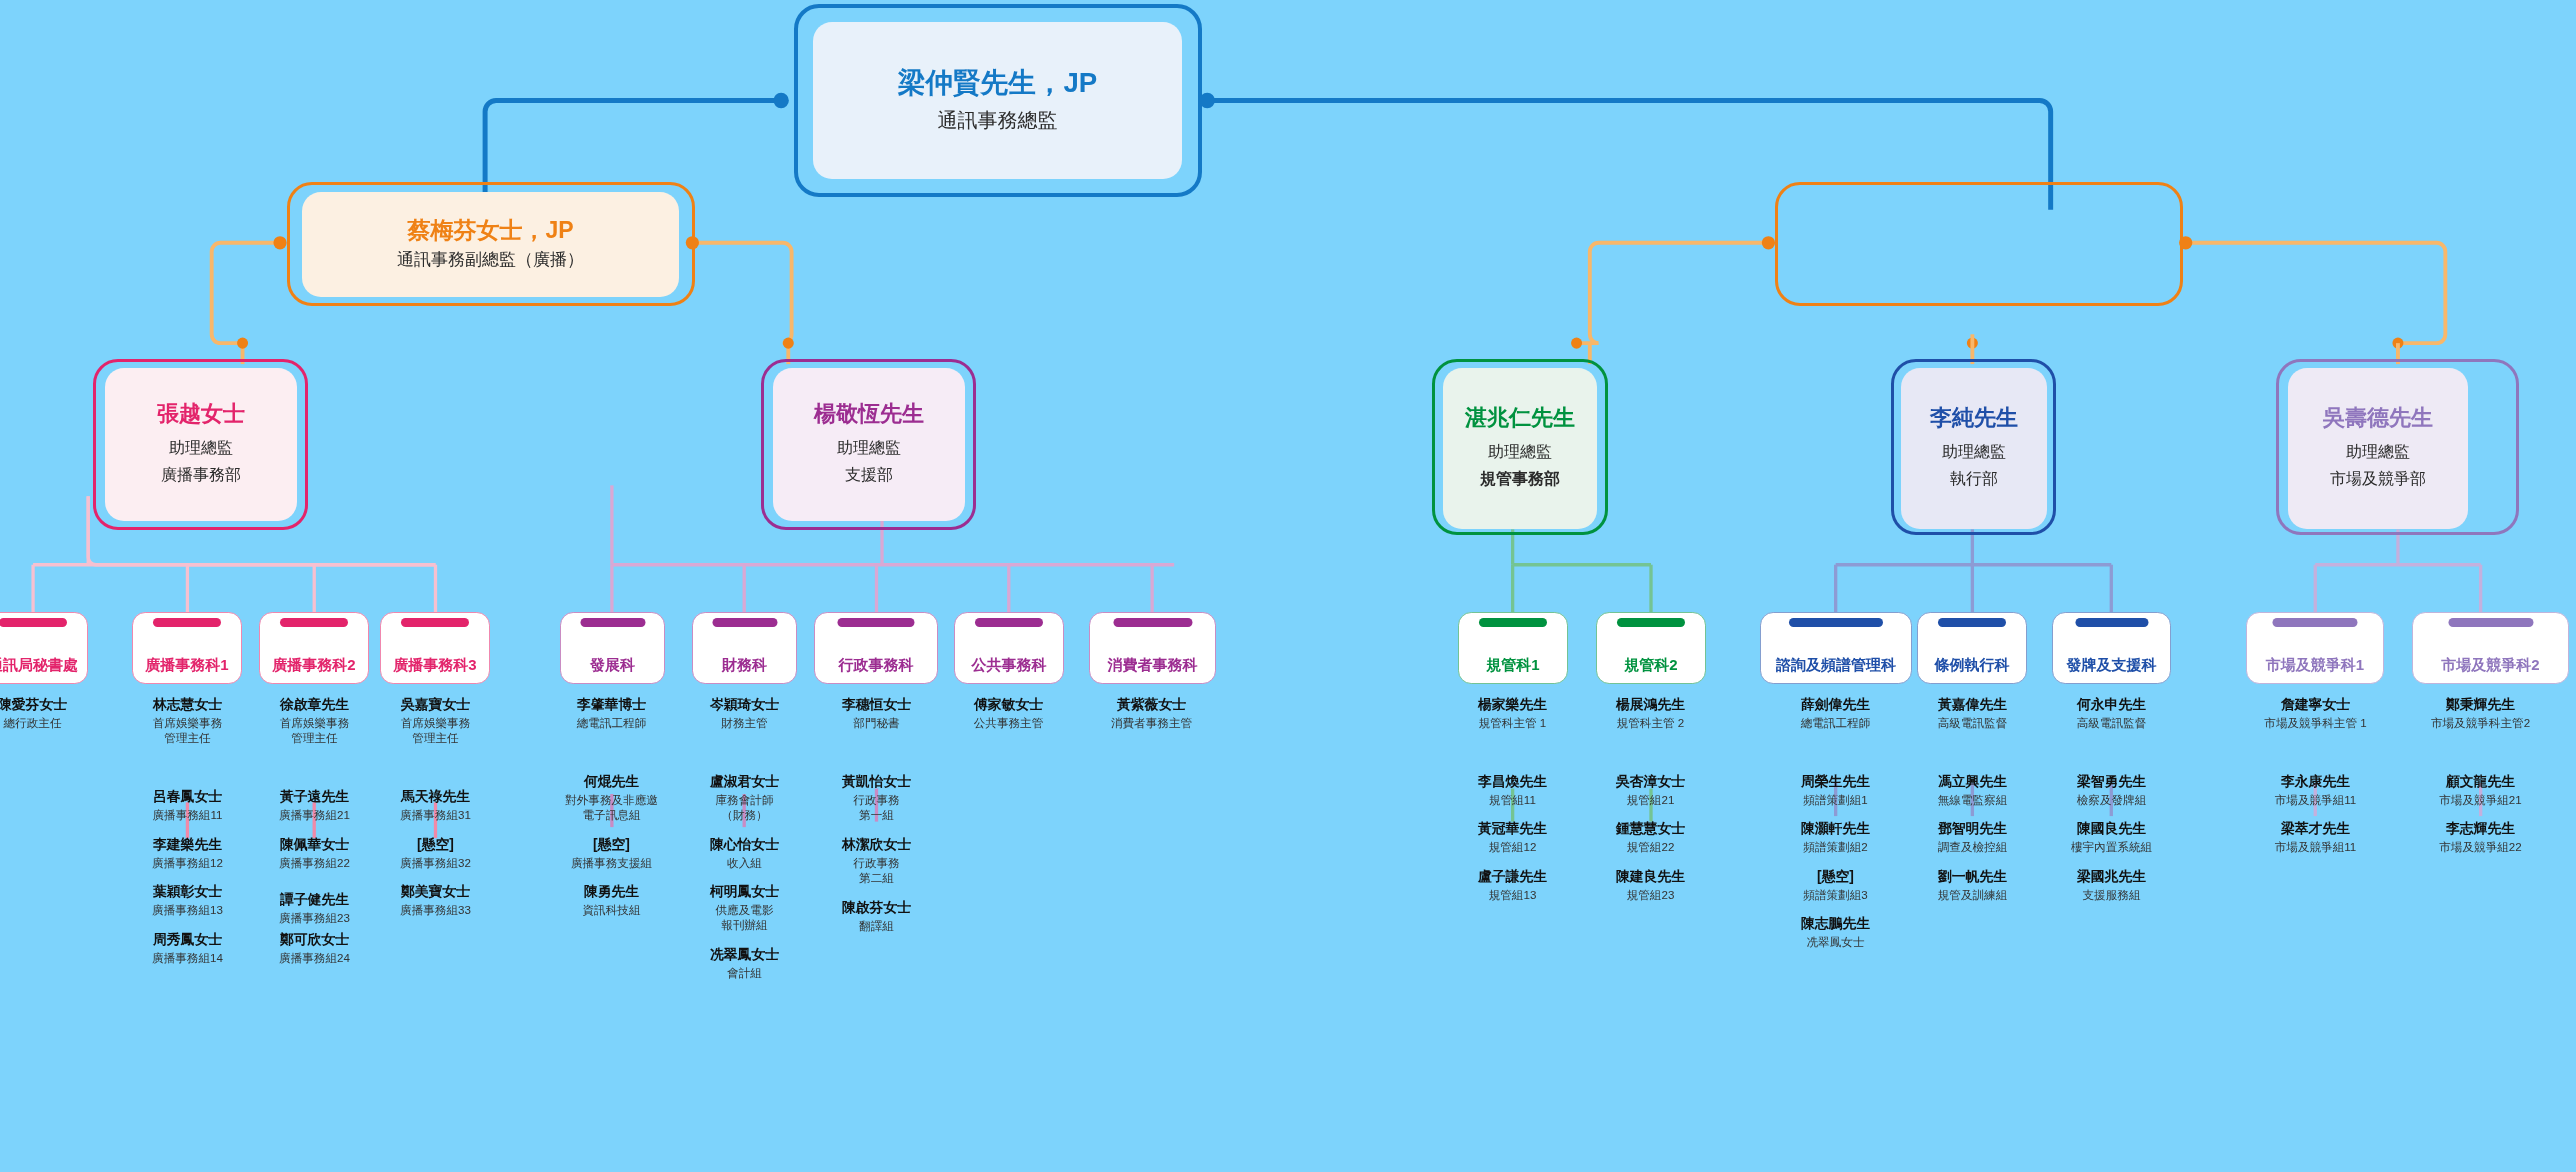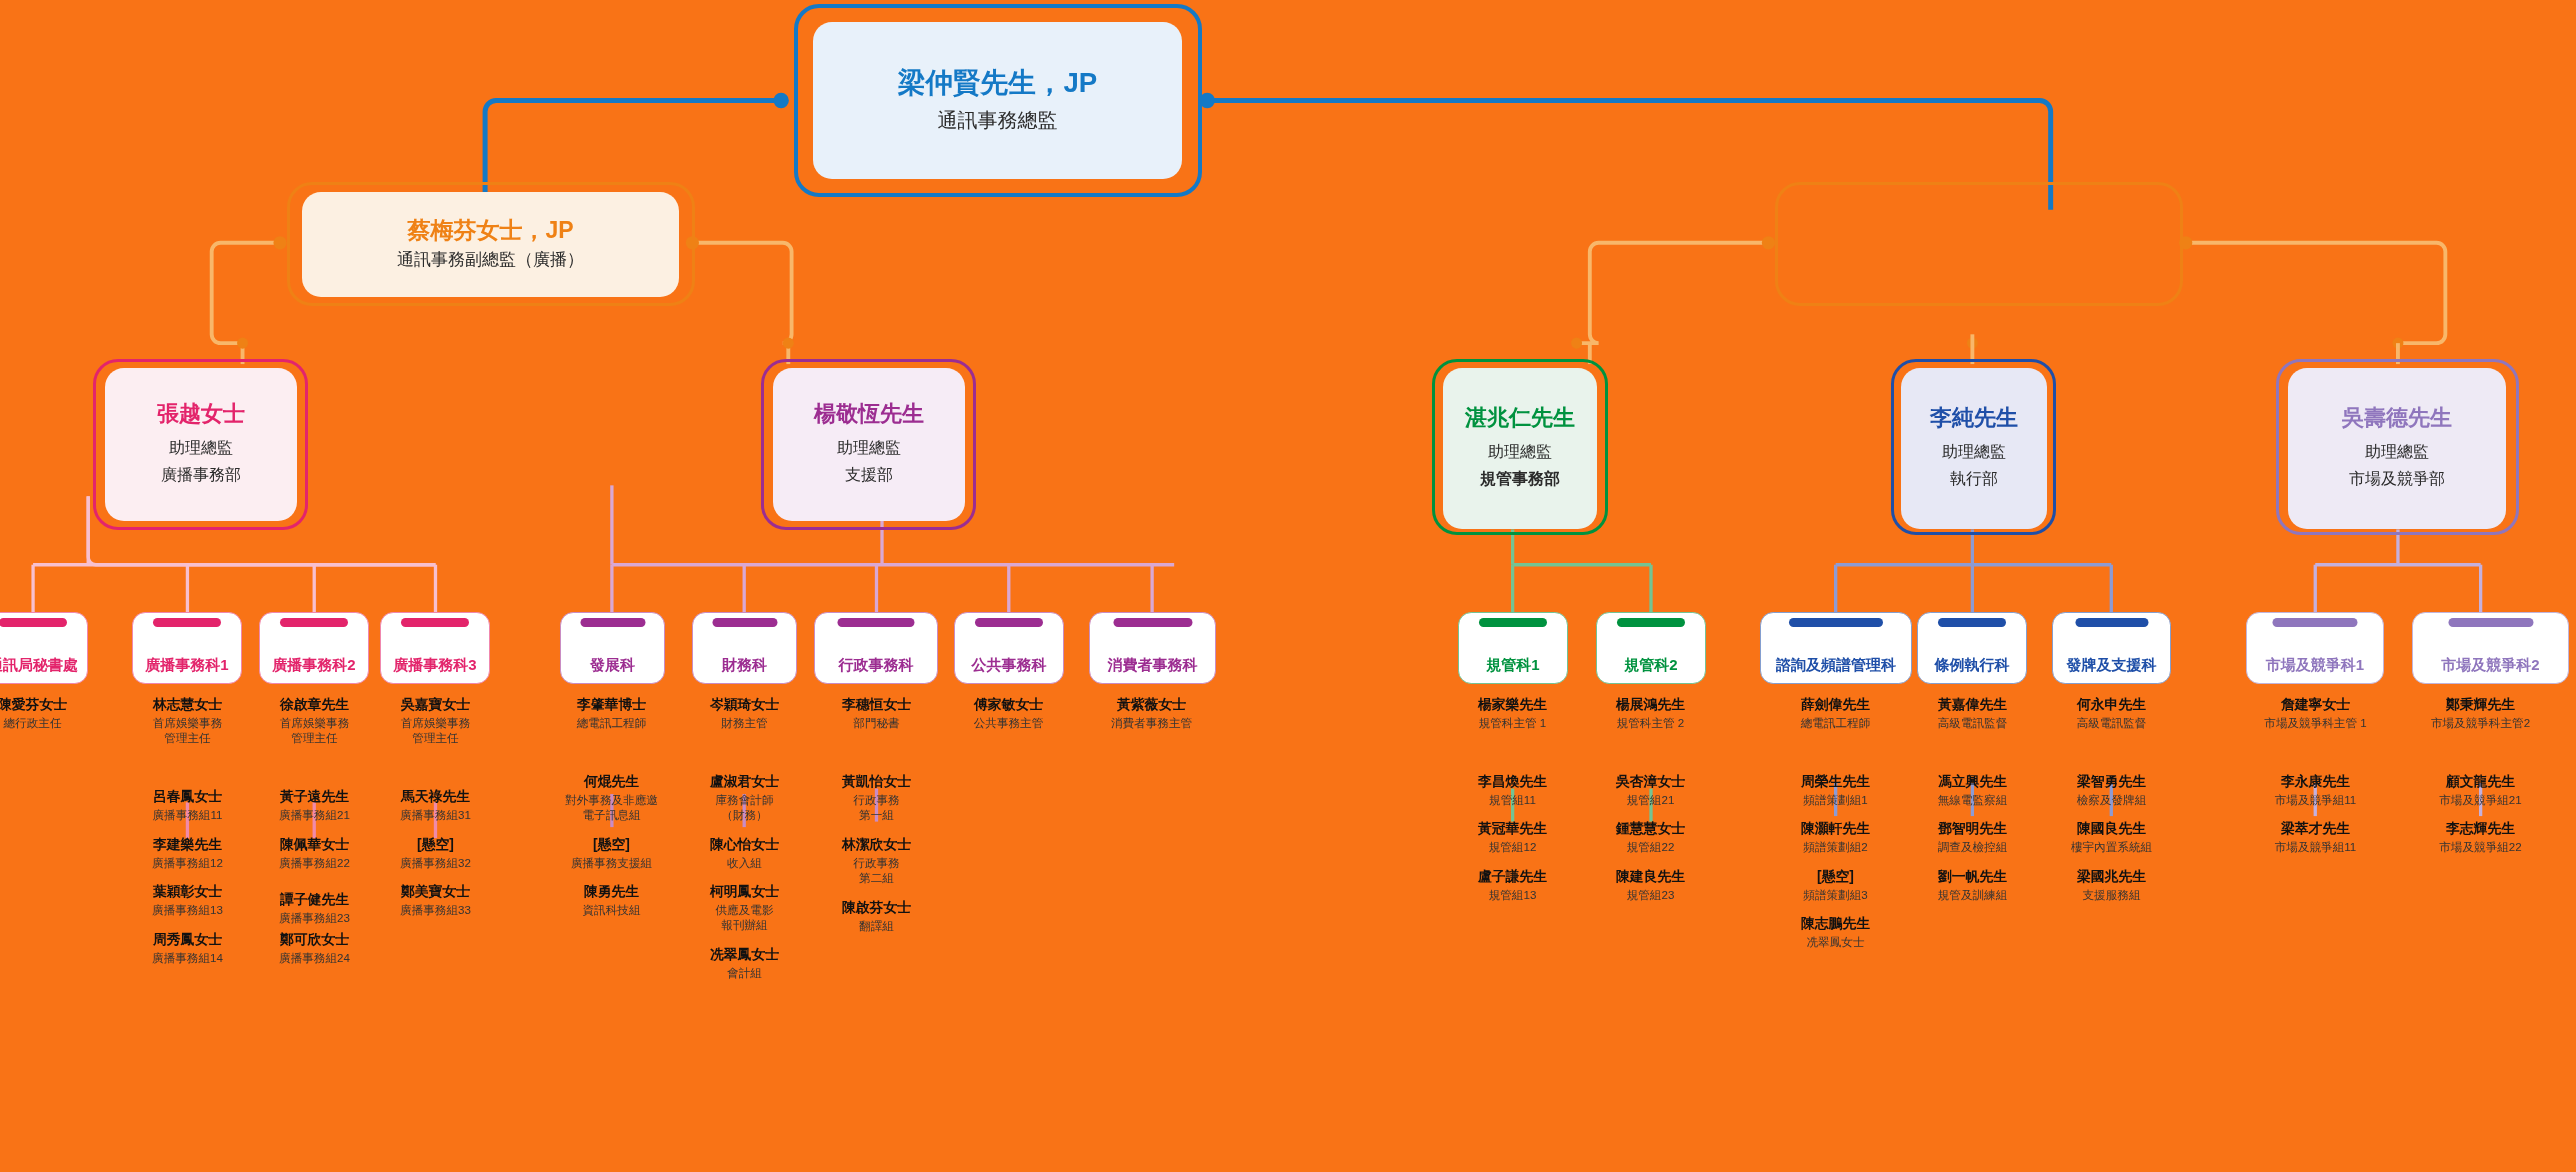--- a/index.html
+++ b/index.html
@@ -10,21 +10,21 @@
   }
   body {
     font-family: "Liberation Sans", "DejaVu Sans", sans-serif;
     color: #1a1a1a;
   }
   #stage {
     position: relative;
     width: 2576px;
     height: 1173px;
     overflow: hidden;
-    background: #f97316;
+    background: #7dd3fc;
   }
   svg.connectors {
     position: absolute;
     left: 0; top: 0;
     width: 2576px; height: 1173px;
     pointer-events: none;
   }
 
   
   .card {
@@ -232,21 +232,21 @@
   </div>
 
   <div class="ring" style="left:1891px; top:359px; width:165px; height:176px; border-color:#1f4fa8; border-width:3.3px;"></div>
   <div class="card lvl3" style="left:1901px; top:368px; width:146px; height:161px; background:#e7e8f5;">
     <div class="nm" style="color:#1f4fa8;">李純先生</div>
     <div class="ttl">助理總監</div>
     <div class="ttl" style="margin-top:0;">執行部</div>
   </div>
 
   <div class="ring" style="left:2276px; top:359px; width:243px; height:176px; border-color:#8f76bd; border-width:3.3px;"></div>
-  <div class="card lvl3" style="left:2288px; top:368px; width:218px; height:161px; background:#eeeaf5;">
+  <div class="card lvl3" style="left:2288px; top:368px; width:180px; height:161px; background:#eeeaf5;">
     <div class="nm" style="color:#8f76bd;">吳壽德先生</div>
     <div class="ttl">助理總監</div>
     <div class="ttl" style="margin-top:0;">市場及競爭部</div>
   </div>
 
   <div id="sections-layer">
       <div class="sect" style="left: -22px; top: 612px; width: 110px; height: 72px; border-color: rgb(240, 135, 174);">
         <div class="tab" style="background: rgb(227, 36, 107); width: 68px;"></div>
         <div class="slabel" style="color: rgb(227, 36, 107);">通訊局秘書處</div>
       </div>

